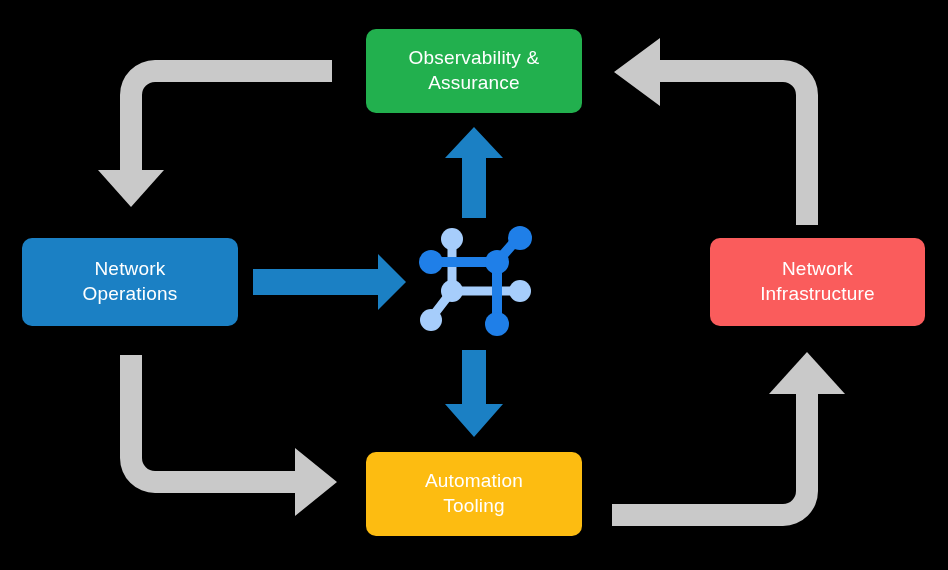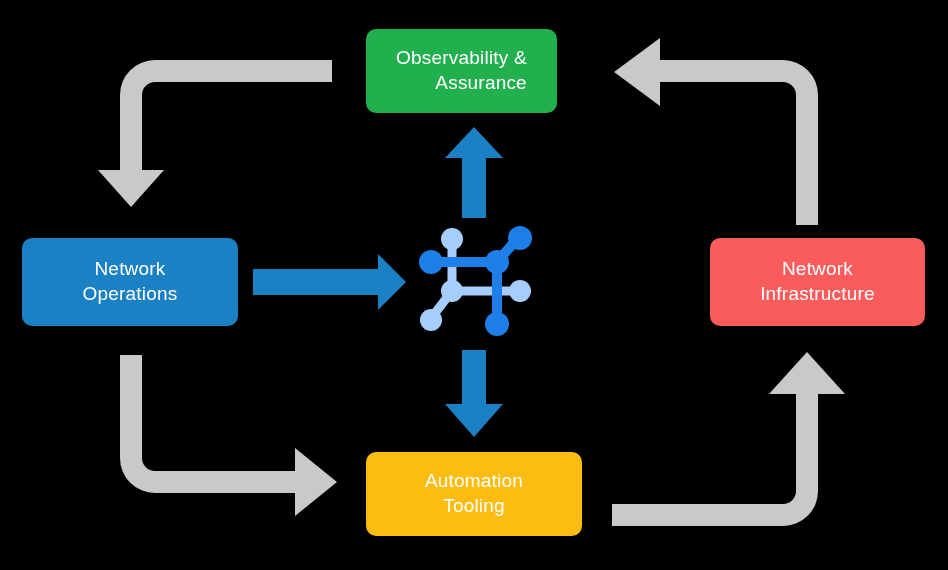--- a/index.html
+++ b/index.html
@@ -31,23 +31,22 @@
     text-align: center;
     color: #ffffff;
     font-size: 19px;
     line-height: 1.3;
     font-weight: 400;
     letter-spacing: 0.2px;
     box-sizing: border-box;
     padding: 4px 10px;
   }
   #box-observability {
-    left: 366px;  top: 29px;  width: 191px; height: 84px;
+    left: 366px;  top: 29px;  width: 216px; height: 84px;
     background: #22b04e;
-    text-align: right;
   }
   #box-netops {
     left: 22px;   top: 238px; width: 216px; height: 88px;
     background: #1b80c4;
   }
   #box-netinfra {
     left: 710px;  top: 238px; width: 215px; height: 88px;
     background: #fa5c5c;
   }
   #box-automation {

